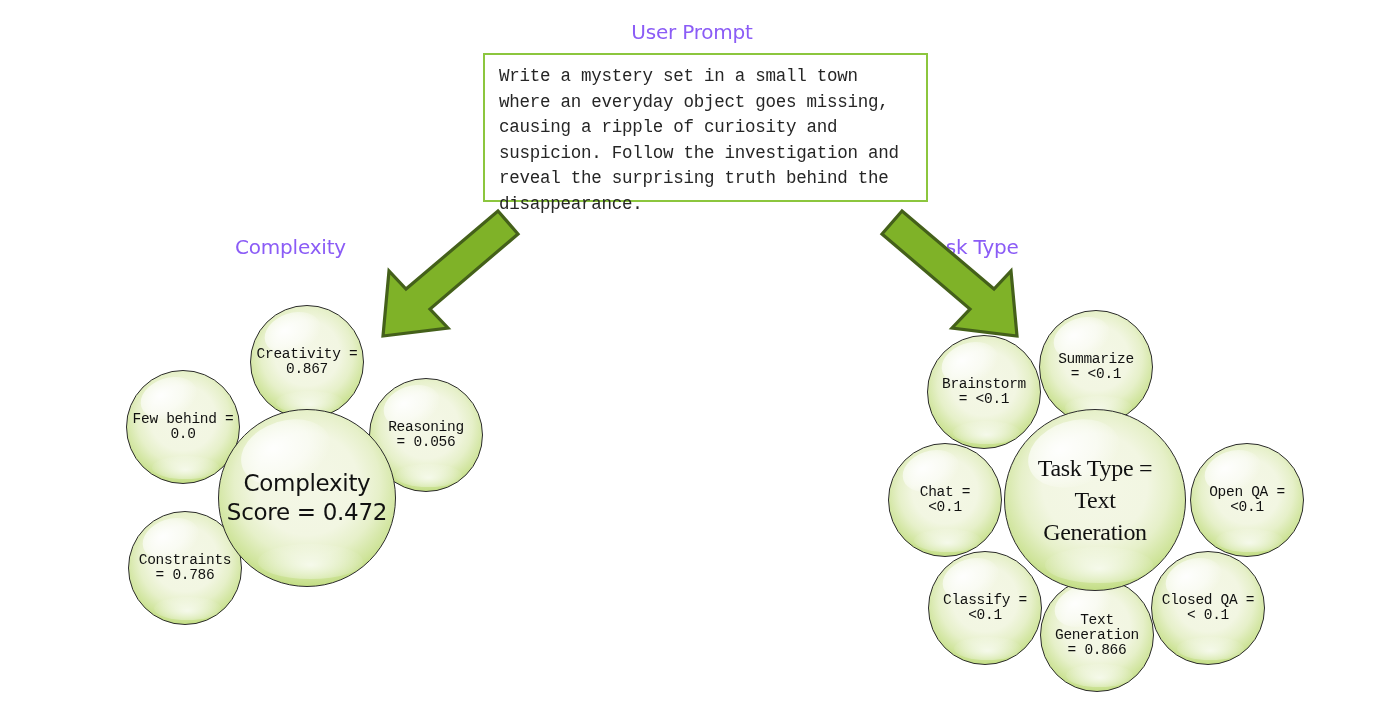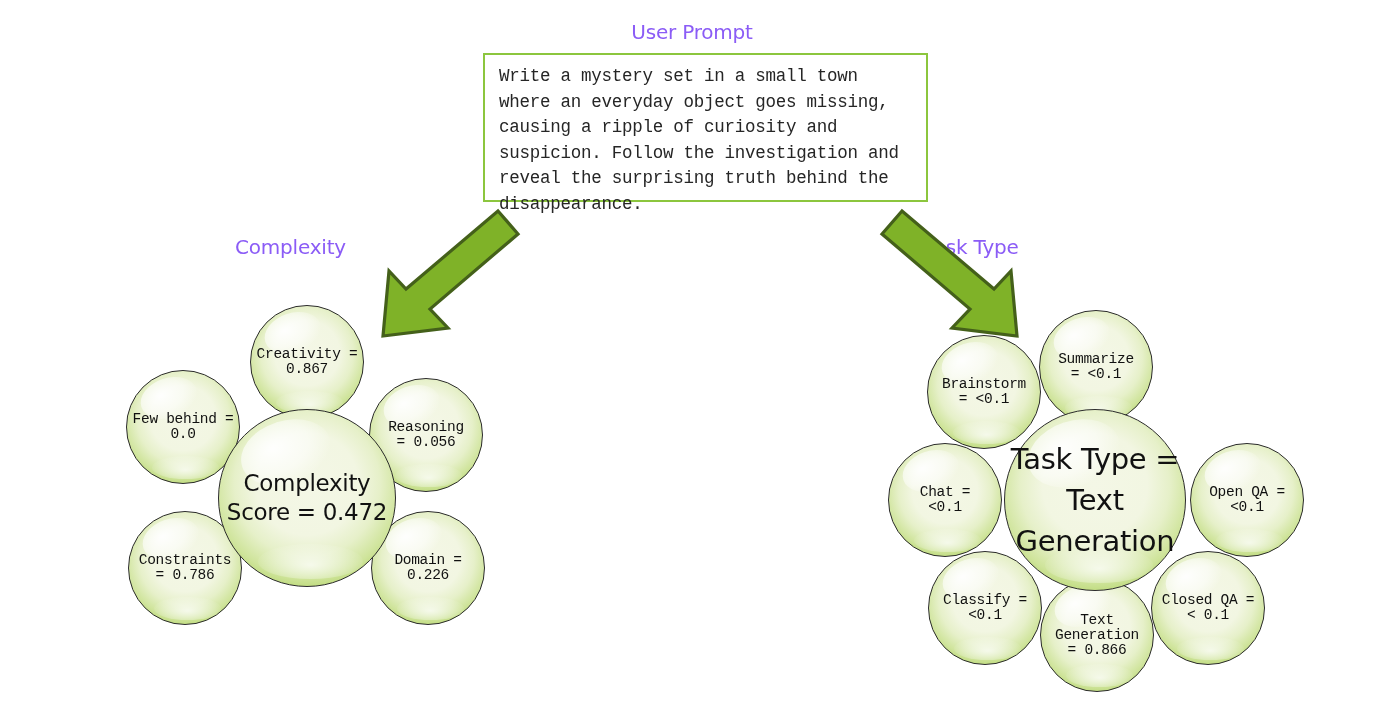--- a/index.html
+++ b/index.html
@@ -121,21 +121,21 @@
     letter-spacing: -0.3px;
   }
 
   .sphere.satellite { width: 114px; height: 114px; }
   .sphere.satellite .sphere-label { font-size: 14.5px; line-height: 15px; font-family: Liberation Mono, monospace; }
 
   .sphere.core { border-width: 1.8px; }
   #sphere-complexity-core { width: 178px; height: 178px; }
   #sphere-complexity-core .sphere-label { font-size: 23px; line-height: 29px; }
   #sphere-tasktype-core { width: 182px; height: 182px; }
-  #sphere-tasktype-core .sphere-label { font-size: 29px; line-height: 41px; }
+  #sphere-tasktype-core .sphere-label { font-size: 24px; line-height: 32px; font-family: Liberation Serif, serif; }
 </style>
 </head>
 <body>
 
 <div class="heading" id="heading-user-prompt">User Prompt</div>
 
 <div class="heading" id="heading-complexity">Complexity</div>
 
 <div class="heading" id="heading-tasktype">Task Type</div>
 
@@ -156,24 +156,20 @@
   <div class="sphere satellite" style="left:250px; top:305px;">
     <span class="sphere-label">Creativity =
 0.867</span>
   </div>
 
   <div class="sphere satellite" style="left:369px; top:378px;">
     <span class="sphere-label">Reasoning
 = 0.056</span>
   </div>
 
-  <div class="sphere satellite" style="left:371px; top:511px;">
-    <span class="sphere-label">Domain =
-0.226</span>
-  </div>
 
 
   <div class="sphere satellite" style="left:128px; top:511px;">
     <span class="sphere-label">Constraints
 = 0.786</span>
   </div>
 
   <div class="sphere satellite" style="left:126px; top:370px;">
     <span class="sphere-label">Few behind =
 0.0</span>

